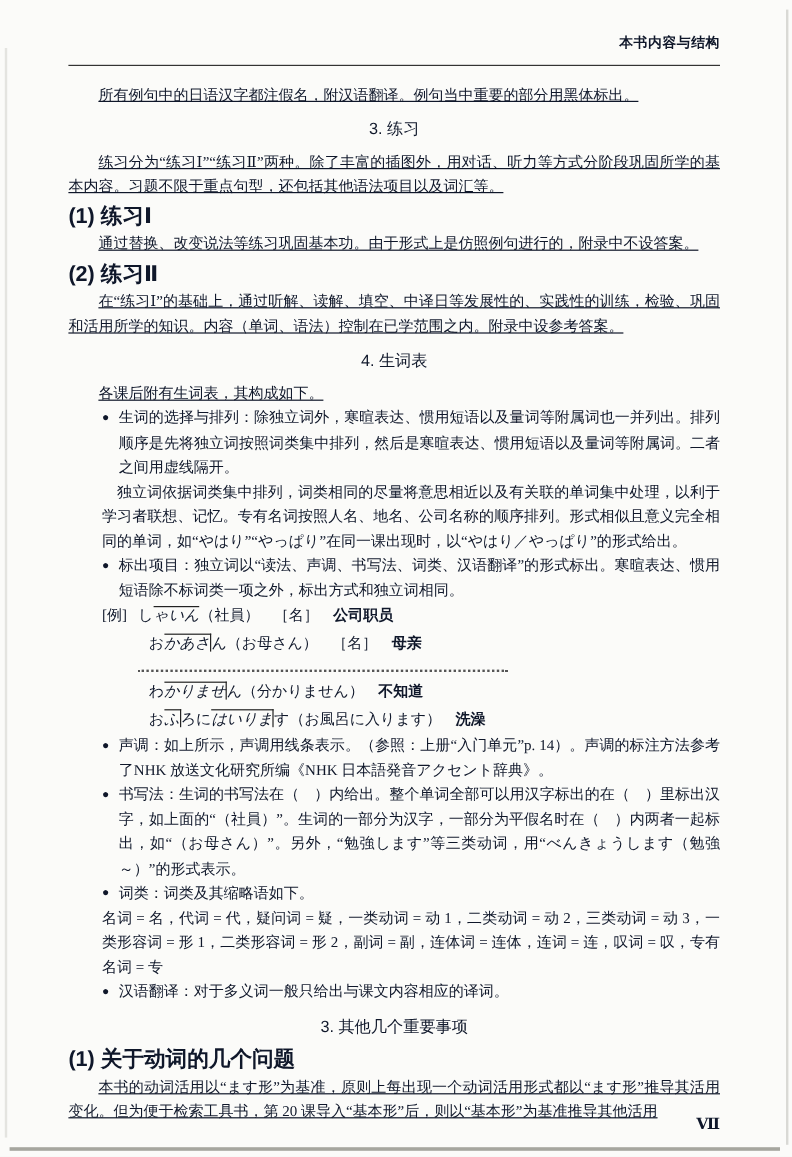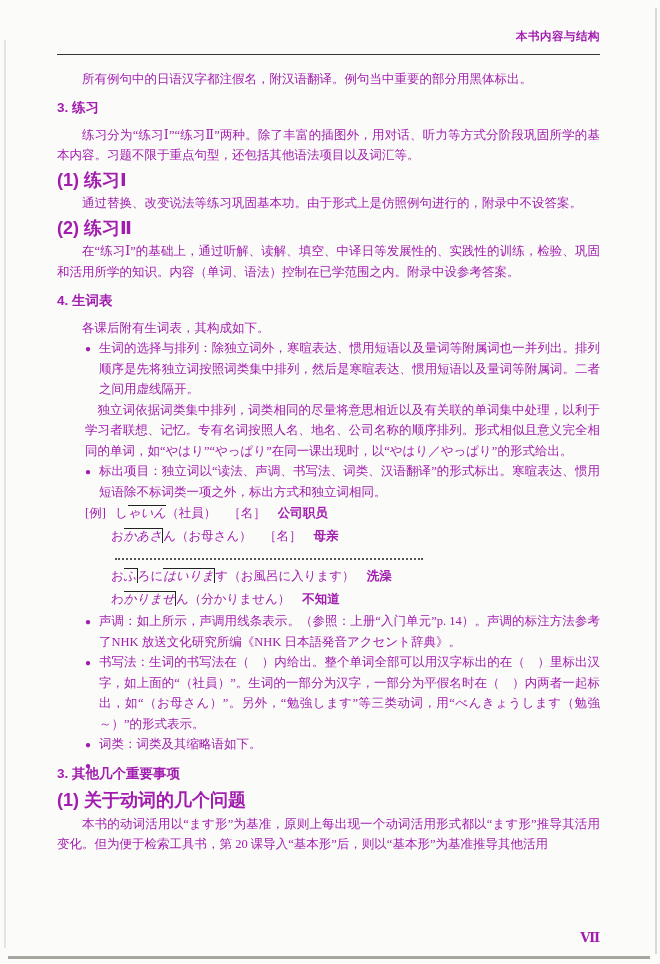--- a/index.html
+++ b/index.html
@@ -8,41 +8,42 @@
     width: 660px; height: 964px;
     background: #eef0ee;
     font-family: "Liberation Serif", "DejaVu Serif", serif;
   }
   .page {
     position: relative;
     width: 660px; height: 964px;
     background: #fbfbf9;
     padding: 26px 60px 40px 57px;
     overflow: hidden;
-    color: #a21caf;
+    color: #0f172a;
     font-size: 12.5px;
     line-height: 20.5px;
   }
 
   .header {
     text-align: right;
     font-family: "Liberation Sans", "DejaVu Sans", sans-serif;
     font-weight: bold;
     font-size: 11.5px;
     letter-spacing: 0.5px;
   }
   .rule { border-top: 1px solid #333; margin: 7px 0 14px; }
 
-  p.para { margin: 0; text-indent: 2em; text-align: justify; }
+  p.para { margin: 0; text-indent: 2em; text-align: justify; text-decoration: underline; }
 
   .h1x {
     font-family: "Liberation Sans", "DejaVu Sans", sans-serif;
-    font-weight: bold;
+    font-weight: normal;
     font-size: 13.5px;
     margin: 9px 0 6px;
+    text-align: center;
   }
   .subh {
     font-family: "Liberation Sans", "DejaVu Sans", sans-serif;
     font-weight: bold;
     font-size: 18px;
     margin: 4px 0 3px;
   }
 
   .bullet {
     position: relative;
@@ -52,21 +53,21 @@
   }
   .bullet > .dot {
     position: absolute; left: 0; top: 1px;
     font-size: 10px;
   }
   .note { margin: 0 0 0 28px; text-indent: 1em; text-align: justify; }
   .abbr { margin: 0 0 0 28px; text-align: justify; }
 
   .ex { margin-left: 28px; }
   .ex-row { line-height: 23px; white-space: nowrap; }
-  .ex-row.indent { margin-left: 26px; }
+  .ex-row.indent { margin-left: 39px; }
   .ex-label { display: inline-block; width: 30px; }
   .pa { border-top: 1.5px solid #222; padding-top: 0; font-style: italic; }
   .pd { border-right: 1.5px solid #222; }
   .pos { margin-left: 12px; }
   .trans {
     margin-left: 12px;
     font-weight: bold;
     font-family: Liberation Sans, sans-serif;
   }
   .dotline {
@@ -129,44 +130,46 @@
 
   <div class="ex">
     <div class="ex-row">
       <span class="ex-label">[例]</span><span>し</span><span class="pa">ゃいん</span><span class="kana">（社員）</span><span class="pos">［名］</span><span class="trans">公司职员</span>
     </div>
     <div class="ex-row indent">
       <span>お</span><span class="pa pd">かあさ</span><span>ん</span><span class="kana">（お母さん）</span><span class="pos">［名］</span><span class="trans">母亲</span>
     </div>
     <div class="dotline"></div>
     <div class="ex-row indent">
-      <span>お</span><span class="pa pd">ふ</span><span>ろに</span><span class="pa pd">はいりま</span><span>す</span><span class="kana">（お風呂に入ります）</span><span class="trans">洗澡</span>
+      <span>わ</span><span class="pa pd">かりませ</span><span>ん</span><span class="kana">（分かりません）</span><span class="trans">不知道</span>
     </div>
     <div class="ex-row indent">
-      <span>わ</span><span class="pa pd">かりませ</span><span>ん</span><span class="kana">（分かりません）</span><span class="trans">不知道</span>
+      <span>お</span><span class="pa pd">ふ</span><span>ろに</span><span class="pa pd">はいりま</span><span>す</span><span class="kana">（お風呂に入ります）</span><span class="trans">洗澡</span>
     </div>
   </div>
 
   <div class="bullet">
     <span class="dot">●</span>
     <span>声调：如上所示，声调用线条表示。（参照：上册“入门单元”p. 14）。声调的标注方法参考了NHK 放送文化研究所编《NHK 日本語発音アクセント辞典》。</span>
   </div>
 
   <div class="bullet">
     <span class="dot">●</span>
     <span>书写法：生词的书写法在（　）内给出。整个单词全部可以用汉字标出的在（　）里标出汉字，如上面的“（社員）”。生词的一部分为汉字，一部分为平假名时在（　）内两者一起标出，如“（お母さん）”。另外，“勉強します”等三类动词，用“べんきょうします（勉強～）”的形式表示。</span>
   </div>
 
   <div class="bullet">
     <span class="dot">●</span>
     <span>词类：词类及其缩略语如下。</span>
   </div>
+  <p class="abbr">名词 = 名，代词 = 代，疑问词 = 疑，一类动词 = 动 1，二类动词 = 动 2，三类动词 = 动 3，一类形容词 = 形 1，二类形容词 = 形 2，副词 = 副，连体词 = 连体，连词 = 连，叹词 = 叹，专有名词 = 专</p>
 
   <div class="bullet">
     <span class="dot">●</span>
+    <span>汉语翻译：对于多义词一般只给出与课文内容相应的译词。</span>
   </div>
 
   <div class="h1x">3. 其他几个重要事项</div>
   <div class="subh">(1) 关于动词的几个问题</div>
   <p class="para">本书的动词活用以“ます形”为基准，原则上每出现一个动词活用形式都以“ます形”推导其活用变化。但为便于检索工具书，第 20 课导入“基本形”后，则以“基本形”为基准推导其他活用</p>
 
   <div class="footer">Ⅶ</div>
 
   <div class="scan-bottom"></div>
   <div class="scan-right"></div>

